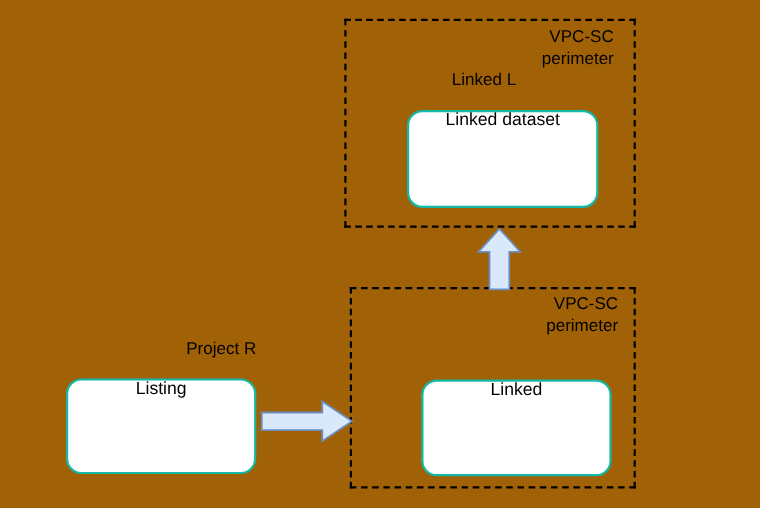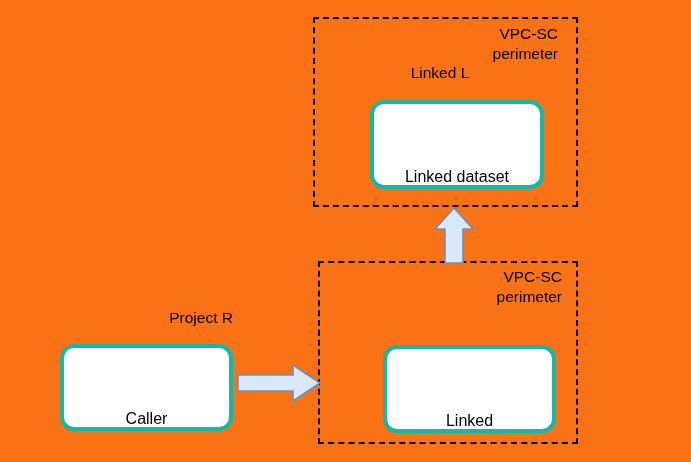--- a/index.html
+++ b/index.html
@@ -7,21 +7,21 @@
     padding: 0;
     background: #ffffff;
   }
   body {
     font-family: "Liberation Sans", sans-serif;
   }
   #canvas {
     position: relative;
     width: 691px;
     height: 462px;
-    background: #f97316;
+    background: #a16207;
     overflow: hidden;
   }
   .perimeter {
     position: absolute;
     border: 2px dashed #000000;
     box-sizing: border-box;
     background: transparent;
   }
   #perimeter-top {
     left: 313px;
@@ -30,26 +30,26 @@
     height: 190px;
   }
   #perimeter-bottom {
     left: 318px;
     top: 261px;
     width: 260px;
     height: 183px;
   }
   .node-box {
     position: absolute;
-    border: 4px solid #14b8a6;
+    border: 2px solid #14b8a6;
     border-radius: 14px;
     box-sizing: border-box;
     background: #ffffff;
     display: flex;
-    align-items: flex-end;
+    align-items: flex-start;
     justify-content: center;
   }
   .node-label {
     font-size: 16px;
     color: #000000;
     line-height: 1;
     white-space: nowrap;
   }
   #node-linked-dataset {
     left: 370px;
@@ -144,21 +144,21 @@
   <div class="free-label right-align" id="label-vpcsc-bottom"><span>VPC-SC</span><br><span>perimeter</span></div>
 
 
   <div class="node-box" id="node-listing">
     <span class="node-label">Linked</span>
   </div>
 
   <div class="free-label" id="label-project-r">Project R</div>
 
   <div class="node-box" id="node-caller">
-    <span class="node-label">Caller</span>
+    <span class="node-label">Listing</span>
   </div>
 
   <svg class="arrow-svg" id="arrow-up-wrap" viewBox="0 0 44 60">
     <polygon points="22,3 41,24 31,24 31,58 13,58 13,24 3,24" fill="#dae8fc" stroke="#6c8ebf" stroke-width="1.6" stroke-linejoin="miter"></polygon>
   </svg>
 
   <svg class="arrow-svg" id="arrow-right-wrap" viewBox="0 0 86 42">
     <polygon points="2,13 57,13 57,3 84,21 57,39 57,29 2,29" fill="#dae8fc" stroke="#6c8ebf" stroke-width="1.6" stroke-linejoin="miter"></polygon>
   </svg>
 

